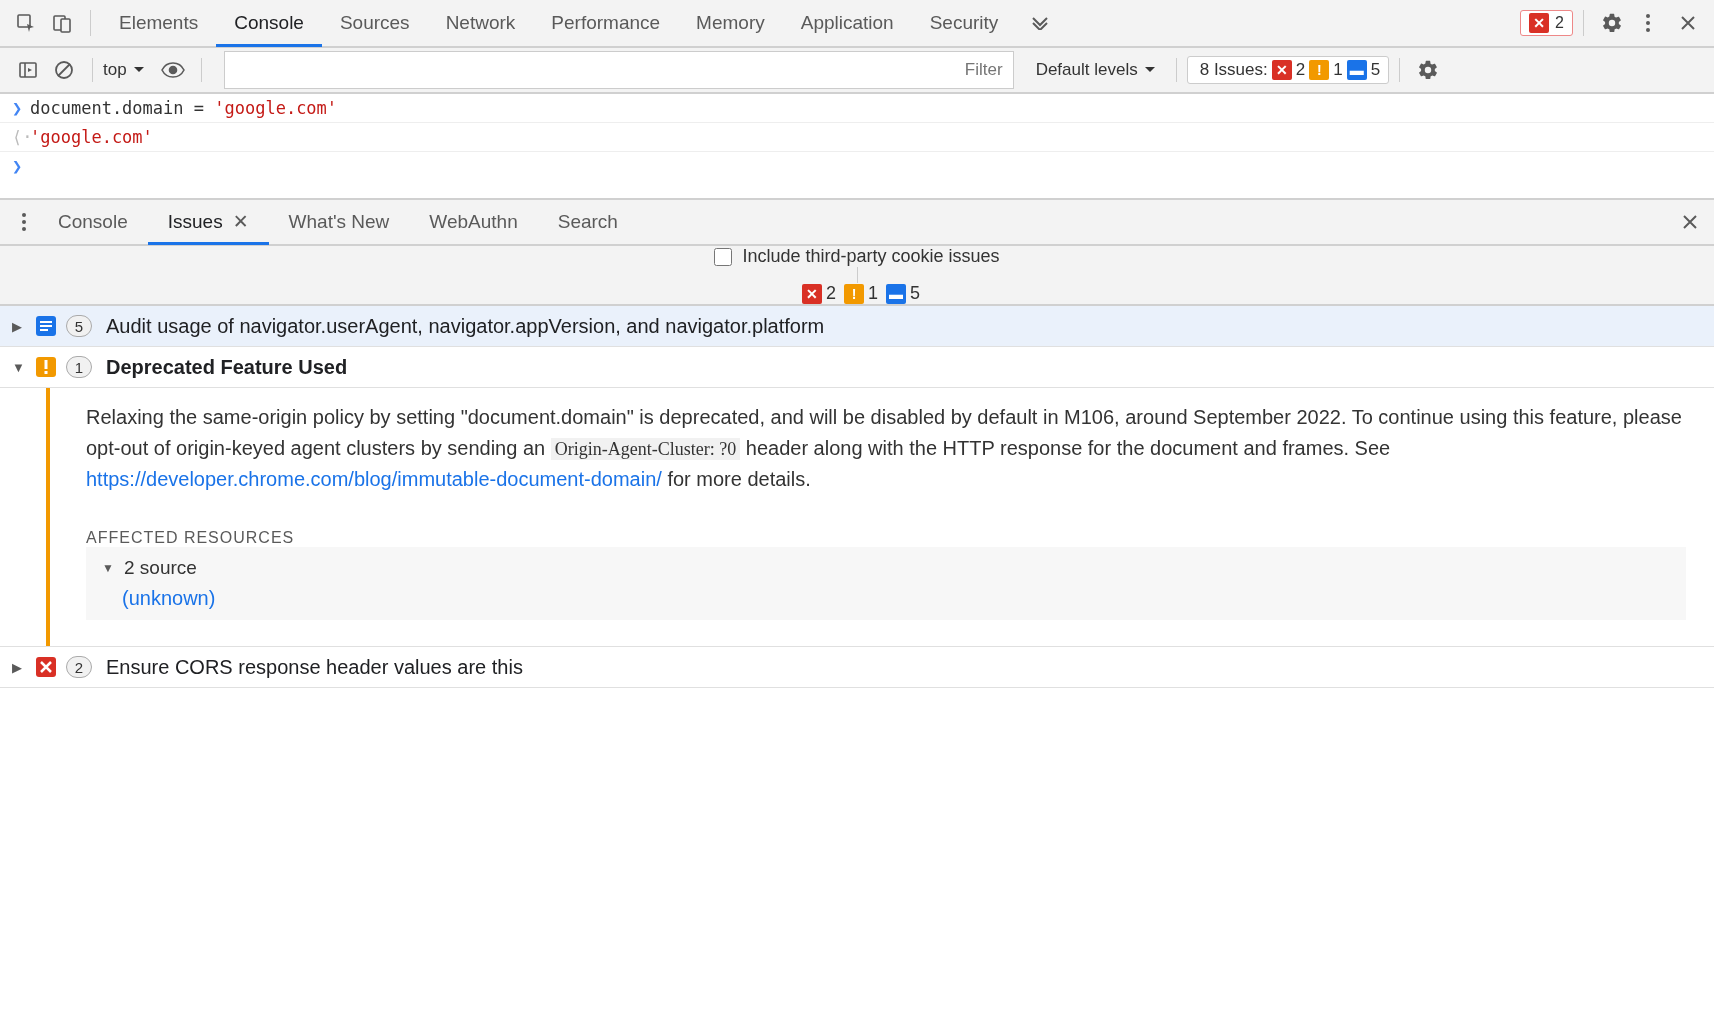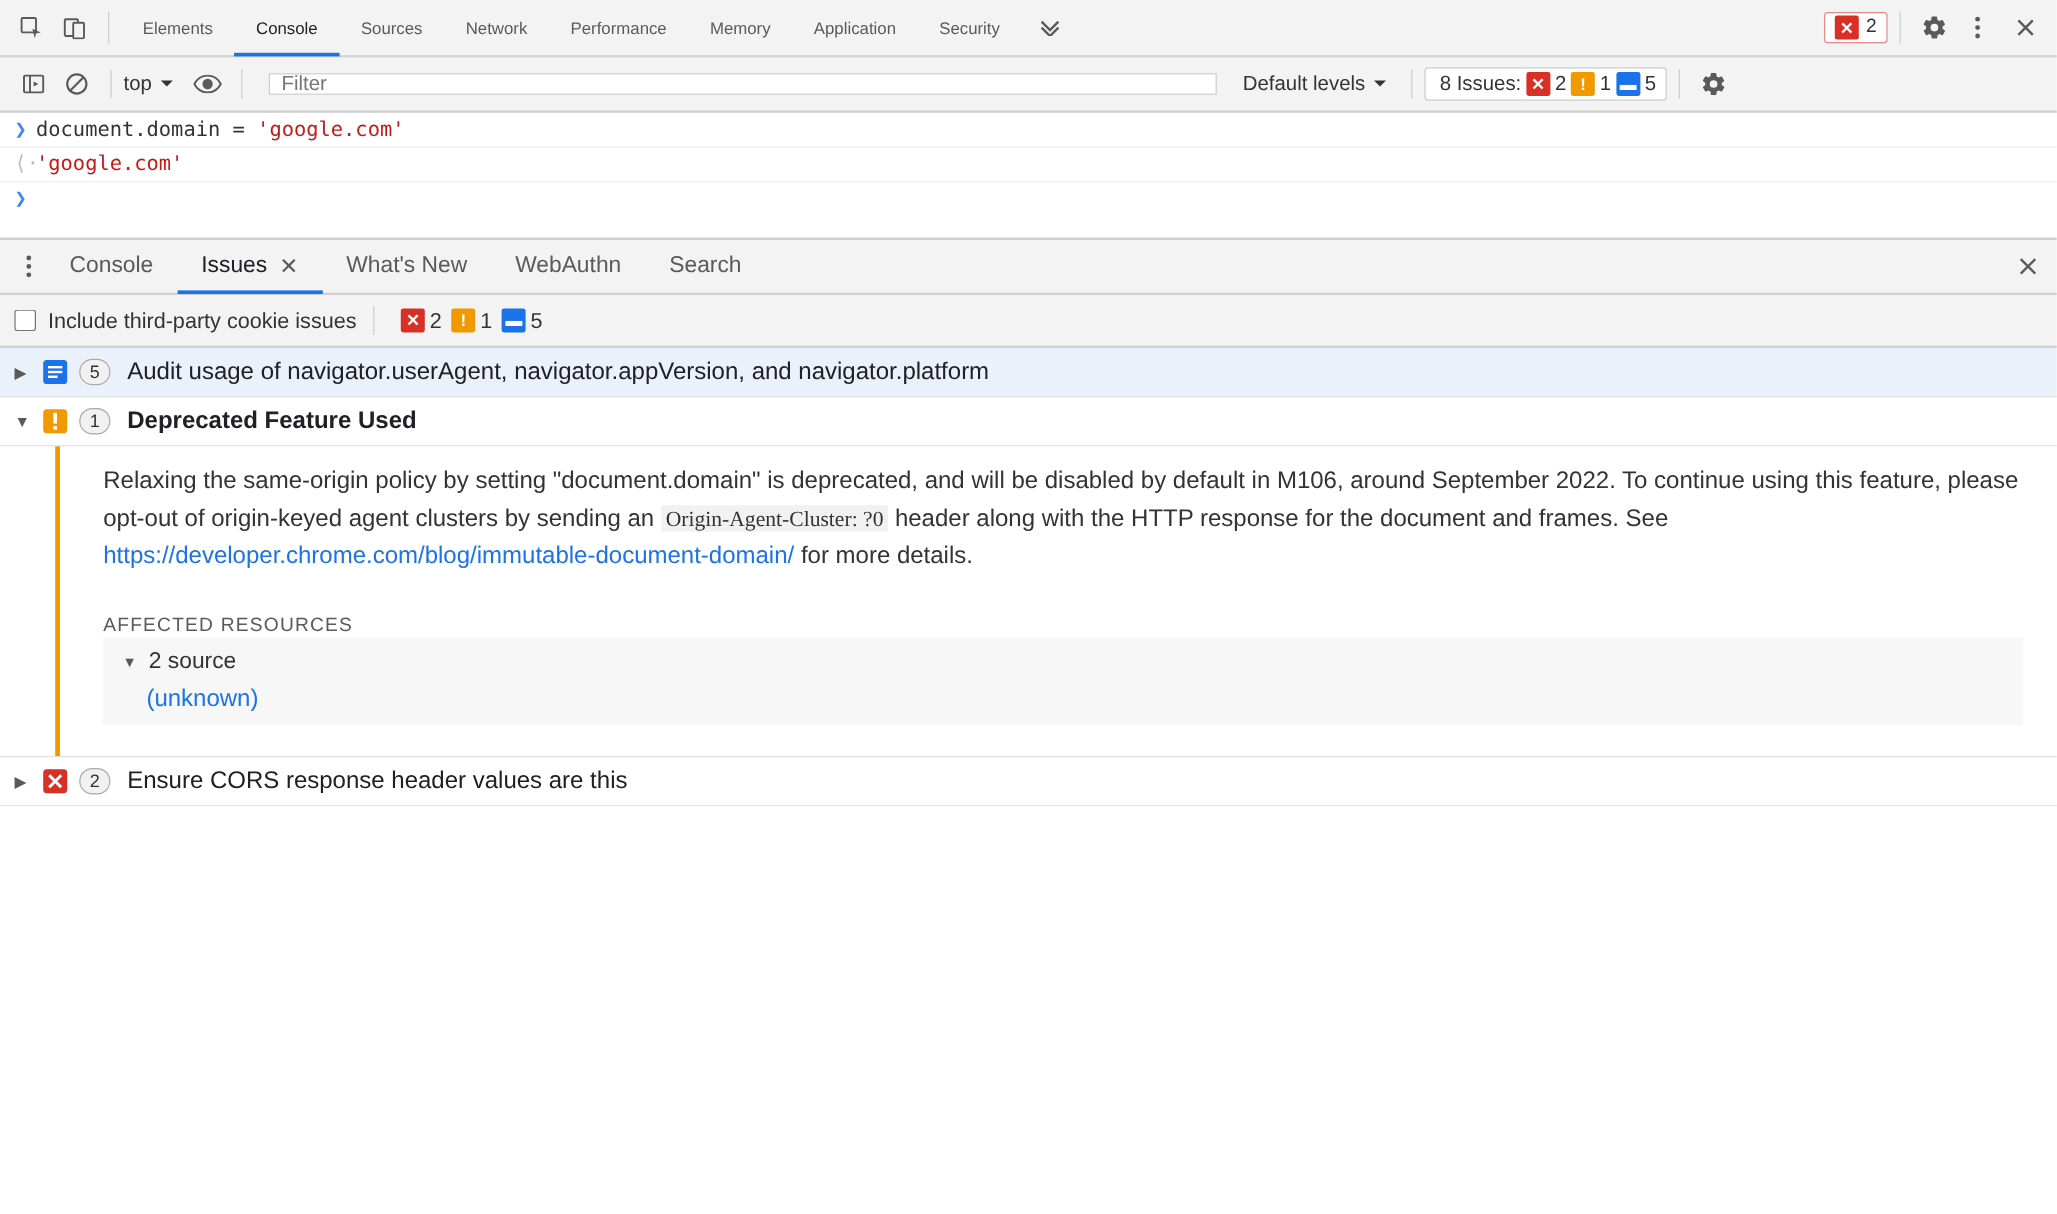--- a/index.html
+++ b/index.html
@@ -2,31 +2,31 @@
 <html><head>
 <meta charset="utf-8">
 <style>
 * { box-sizing: border-box; margin: 0; padding: 0; }
 body { font-family: "Helvetica Neue", Arial, sans-serif; font-size: 15px; color: #333; background: #fff; width: 1714px; }
 
 
 .top-tabs { display: flex; align-items: center; height: 48px; border-bottom: 2px solid #d0d0d0; background: #f3f3f3; padding: 0 8px; }
 .top-tabs .icon { width: 28px; height: 28px; display: flex; align-items: center; justify-content: center; margin: 0 4px; cursor: pointer; color: #5a5a5a; }
 .top-tabs .div { width: 1px; height: 26px; background: #ccc; margin: 0 10px; }
-.top-tabs .tab { padding: 0 18px; height: 100%; display: flex; align-items: center; color: #5a5a5a; font-size: 14px; cursor: pointer; }
+.top-tabs .tab { padding: 0 18px; height: 100%; display: flex; align-items: center; color: #5a5a5a; font-size: 19px; cursor: pointer; }
 .top-tabs .tab.active { color: #202124; border-bottom: 3px solid #1a73e8; margin-bottom: -2px; }
 .top-tabs .spacer { flex: 1; }
 .top-tabs .badge-err { display: flex; align-items: center; border: 1px solid #e88; border-radius: 3px; padding: 2px 8px; background: #fff; font-size: 16px; }
 
 
 .console-bar { display: flex; align-items: center; height: 46px; background: #f3f3f3; border-bottom: 2px solid #d0d0d0; padding: 0 10px; }
 .console-bar .icon { width: 28px; height: 28px; display: flex; align-items: center; justify-content: center; margin: 0 4px; cursor: pointer; color: #5a5a5a; }
 .console-bar .div { width: 1px; height: 24px; background: #ccc; margin: 0 10px; }
 .ctx-select { display: flex; align-items: center; font-size: 17px; color: #333; cursor: pointer; }
-.filter-input { flex: 0 0 790px; height: 18px; border: 1px solid #ccc; background: #fff; padding: 0 10px; font-size: 17px; color: #333; margin: 0 12px; }
+.filter-input { flex: 0 0 790px; height: 38px; border: 1px solid #ccc; background: #fff; padding: 0 10px; font-size: 17px; color: #333; margin: 0 12px; text-align: right; }
 .levels { display: flex; align-items: center; font-size: 17px; color: #333; cursor: pointer; margin: 0 10px; }
 .issues-summary { display: flex; align-items: flex-start; border: 1px solid #ccc; border-radius: 3px; background: #fff; padding: 3px 8px; font-size: 17px; }
 .issues-summary span { margin-left: 4px; }
 .isq { width: 20px; height: 20px; display: inline-flex; align-items: center; justify-content: center; border-radius: 2px; color: #fff; font-weight: bold; font-size: 14px; margin-left: 8px; }
 .isq.red { background: #d93025; }
 .isq.orange { background: #f29900; }
 .isq.blue { background: #1a73e8; }
 
 
 .console-body { font-family: Menlo, Consolas, monospace; font-size: 17px; }
@@ -41,21 +41,21 @@
 
 
 .drawer-tabs { display: flex; align-items: center; height: 48px; border-top: 2px solid #d0d0d0; border-bottom: 2px solid #d0d0d0; background: #f3f3f3; padding: 0 10px; margin-top: 18px; }
 .drawer-tabs .tab { padding: 0 20px; height: 100%; display: flex; align-items: center; color: #5a5a5a; font-size: 19px; cursor: pointer; }
 .drawer-tabs .tab.active { color: #202124; border-bottom: 3px solid #1a73e8; margin-bottom: -2px; }
 .drawer-tabs .tab .close { margin-left: 10px; color: #5a5a5a; }
 .drawer-tabs .spacer { flex: 1; }
 .drawer-tabs .icon { width: 28px; height: 28px; display: flex; align-items: center; justify-content: center; cursor: pointer; color: #5a5a5a; }
 
 
-.issues-bar { display: flex; align-items: center; height: 44px; background: #f3f3f3; border-bottom: 2px solid #d0d0d0; padding: 0 12px; font-size: 18px; }
+.issues-bar { display: flex; align-items: center; justify-content: flex-end; height: 60px; background: #f3f3f3; border-bottom: 2px solid #d0d0d0; padding: 0 12px; font-size: 18px; flex-direction: column; }
 .issues-bar label { display: flex; align-items: center; cursor: pointer; }
 .issues-bar input[type=checkbox] { width: 18px; height: 18px; margin-right: 10px; }
 .issues-bar .div { width: 1px; height: 24px; background: #ccc; margin: 0 14px; }
 .issues-counts { display: flex; align-items: center; }
 
 
 .issue { display: flex; align-items: center; padding: 8px 12px; border-bottom: 1px solid #e0e0e0; font-size: 20px; }
 .issue .tri { width: 18px; color: #5a5a5a; font-size: 13px; cursor: pointer; }
 .issue .iicon { width: 24px; height: 24px; display: flex; align-items: center; justify-content: center; margin: 0 8px 0 4px; }
 .issue .count { display: inline-flex; align-items: center; justify-content: center; min-width: 26px; height: 22px; border: 1px solid #aaa; border-radius: 11px; background: #f1f1f1; font-size: 15px; margin-right: 14px; padding: 0 6px; }

